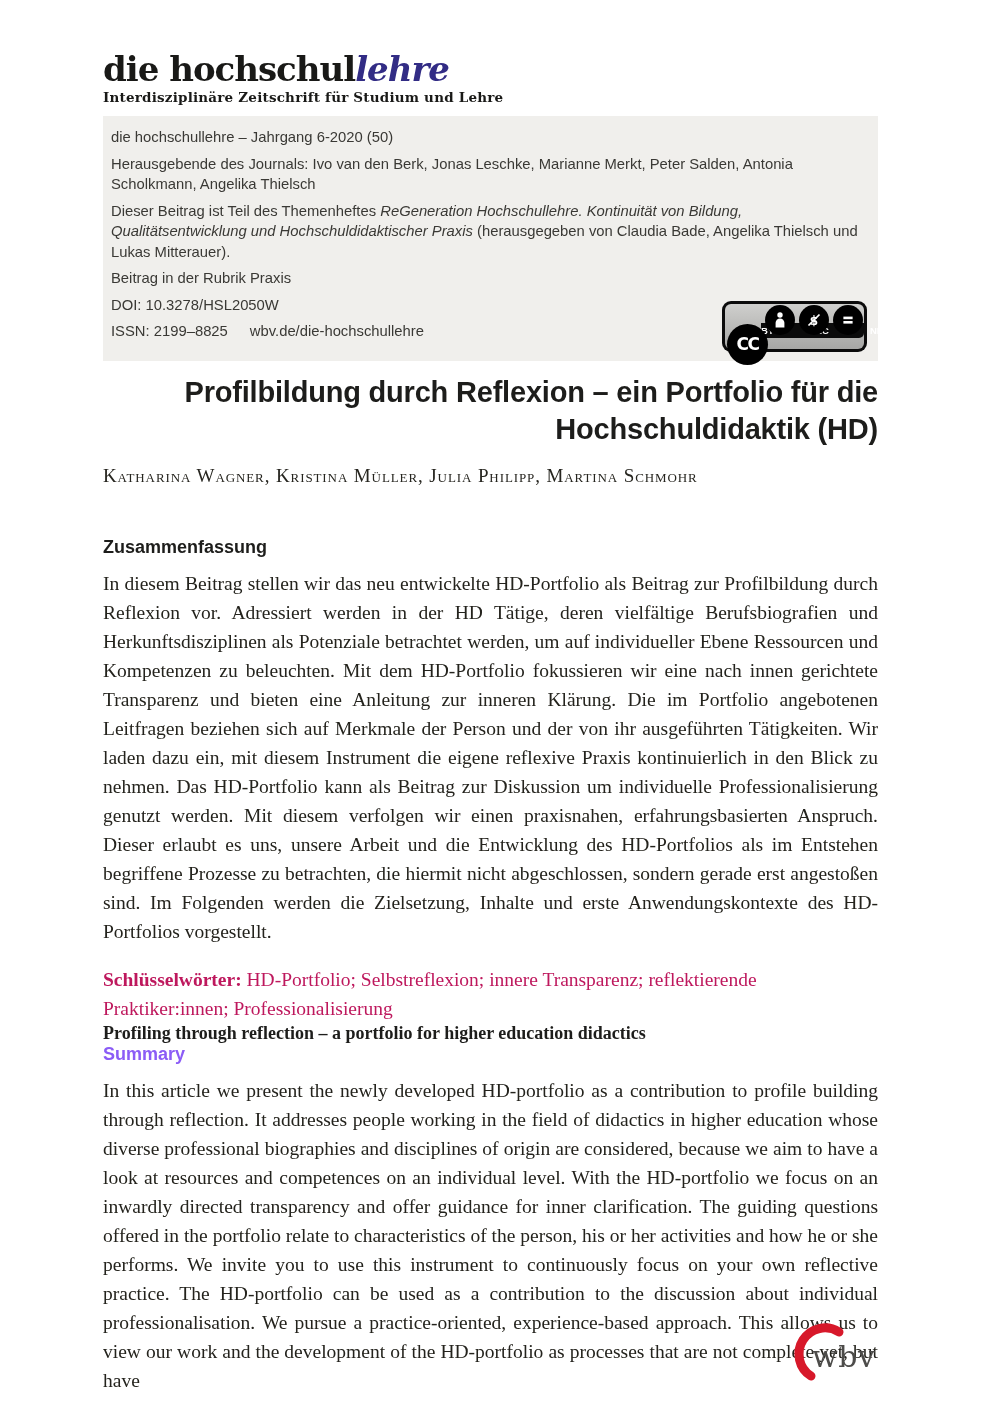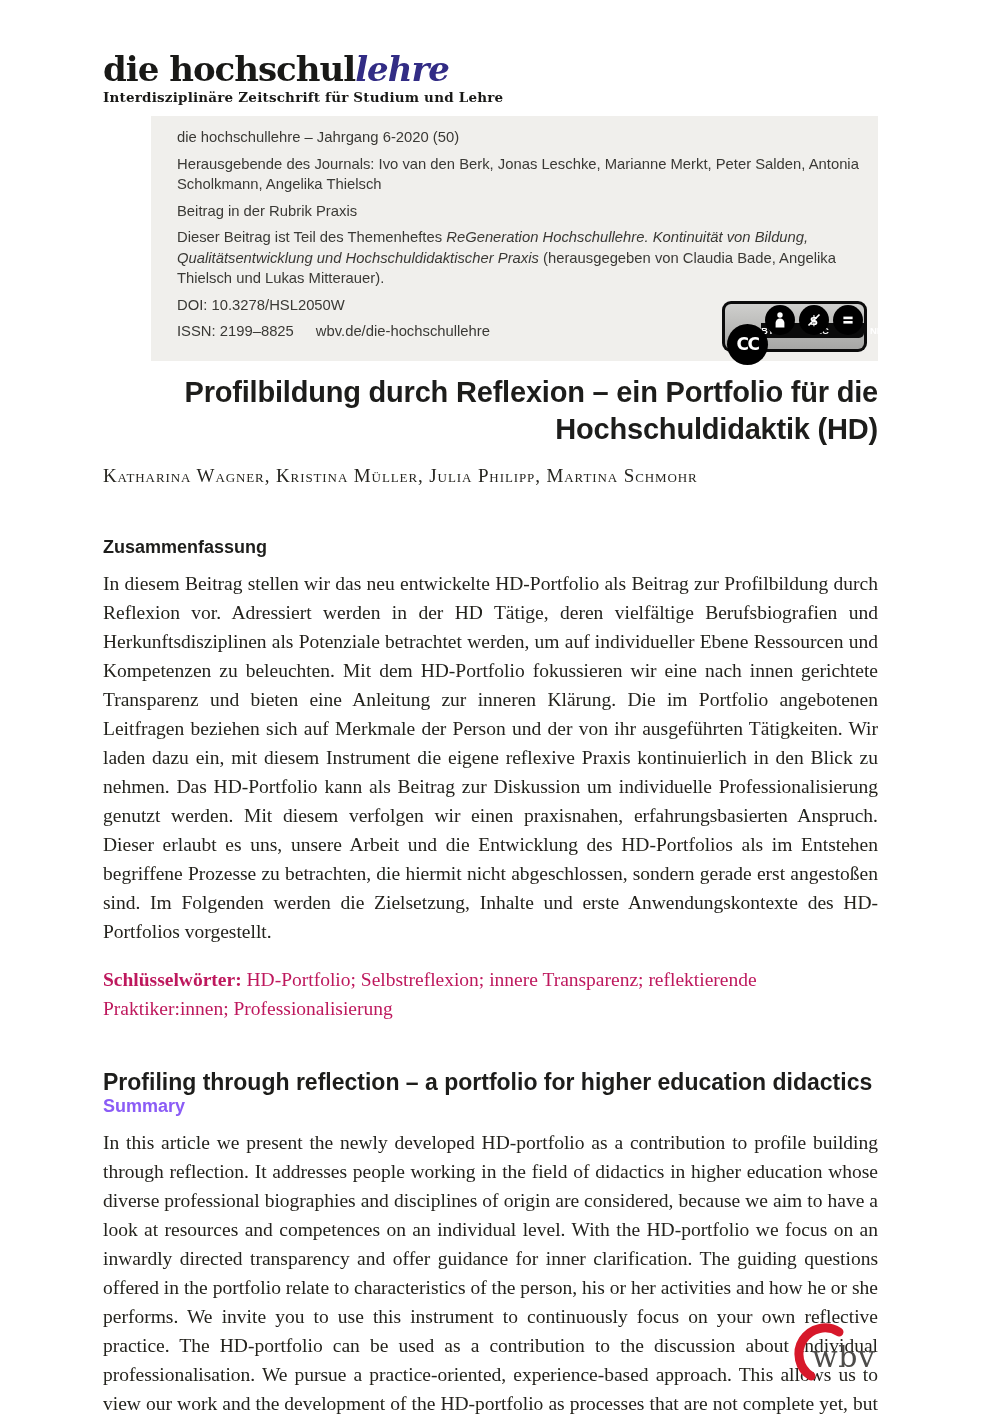--- a/index.html
+++ b/index.html
@@ -39,25 +39,24 @@
     letter-spacing: 0.2px;
     color: #191917;
     margin-top: 3px;
   }
 
   
   .meta-box {
     position: relative;
     margin-top: 11px;
     background: #f0efec;
-    padding: 11px 18px 13px 26px;
+    padding: 11px 18px 13px 8px;
     font-size: 14.8px;
     line-height: 20.5px;
     color: #3a3935;
-    margin-left: 48px;
   }
   .meta-box p { margin: 0 0 6px 0; }
   .meta-box p:last-child { margin-bottom: 0; }
   .meta-theme-italic { font-style: italic; }
   .meta-url { margin-left: 22px; }
 
   
   .cc-badge {
     position: absolute;
     right: 11px;
@@ -152,24 +151,24 @@
   }
   .keywords {
     margin-top: 19px;
     font-family: "Liberation Serif", serif;
     font-size: 19.5px;
     line-height: 29px;
     color: #be185d;
   }
   .keywords .kw-label { font-weight: bold; }
   .english-title {
-    margin-top: 46px;
-    font-size: 23px;
-    font-weight: bold;
-    color: #1d1d1b;
+    font-size: 18px;
+    font-weight: bold;
+    color: #1d1d1b;
+    font-family: Liberation Serif, serif;
   }
   .summary-heading {
     font-size: 18px;
     font-weight: bold;
     color: #8b5cf6;
   }
 
   
   .wbv-logo {
     position: absolute;
@@ -199,22 +198,22 @@
     <div class="masthead">
       <div class="logo-line">
         <span>die hochschul</span><span class="logo-accent">lehre</span>
       </div>
       <div class="logo-tagline">Interdisziplinäre Zeitschrift für Studium und Lehre</div>
     </div>
 
     <div class="meta-box">
       <p>die hochschullehre – Jahrgang 6-2020 (50)</p>
       <p>Herausgebende des Journals: Ivo van den Berk, Jonas Leschke, Marianne Merkt, Peter Salden, Antonia Scholkmann, Angelika Thielsch</p>
+      <p><span>Dieser Beitrag ist Teil des Themenheftes </span><span class="meta-theme-italic">ReGeneration Hochschullehre. Kontinuität von Bildung, Qualitätsentwicklung und Hochschuldidaktischer Praxis</span><span> (herausgegeben von Claudia Bade, Angelika Thielsch und Lukas Mitterauer).</span></p>
       <p>Beitrag in der Rubrik Praxis</p>
-      <p><span>Dieser Beitrag ist Teil des Themenheftes </span><span class="meta-theme-italic">ReGeneration Hochschullehre. Kontinuität von Bildung, Qualitätsentwicklung und Hochschuldidaktischer Praxis</span><span> (herausgegeben von Claudia Bade, Angelika Thielsch und Lukas Mitterauer).</span></p>
       <p>DOI: 10.3278/HSL2050W</p>
       <p><span>ISSN: 2199–8825</span><span class="meta-url">wbv.de/die-hochschullehre</span></p>
 
       <div class="cc-badge">
         <div class="cc-inner">
           <div class="cc-strip">
             <span>BY</span>
             <span>NC</span>
             <span>ND</span>
           </div>

